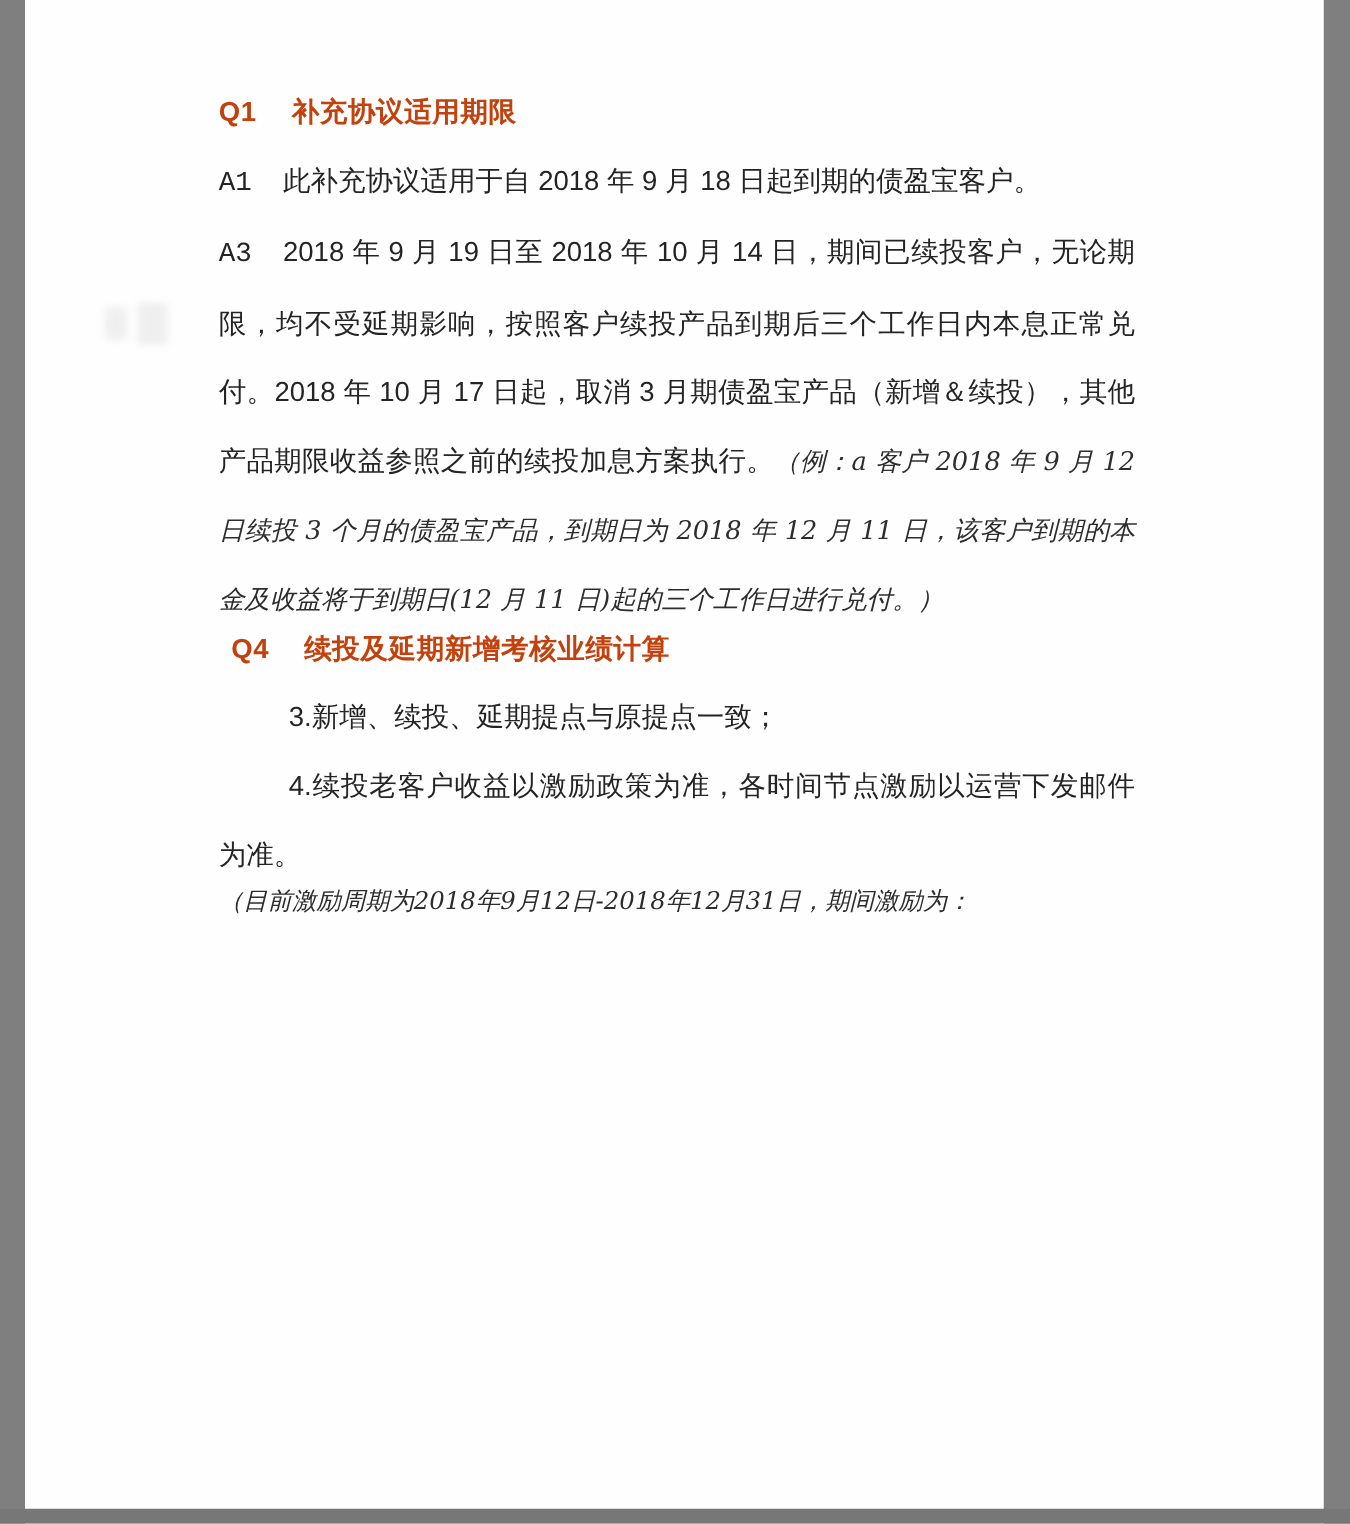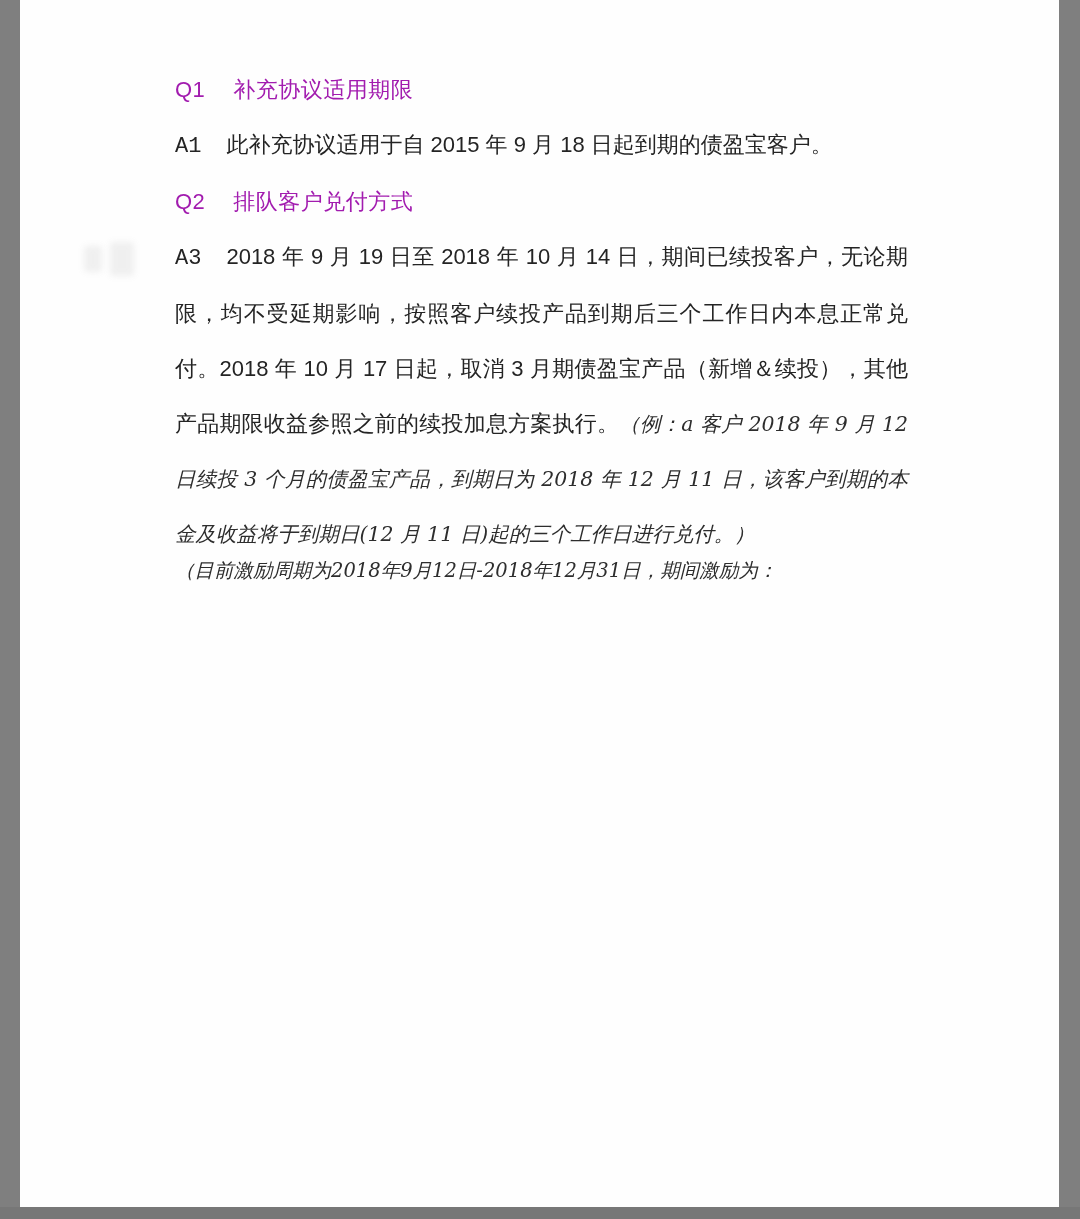--- a/index.html
+++ b/index.html
@@ -24,21 +24,21 @@
     opacity: 0.14; filter: blur(3px); border-radius: 3px;
   }
   .watermark::before { left: 4px;  top: 6px;  width: 18px; height: 26px; }
   .watermark::after  { left: 30px; top: 2px;  width: 24px; height: 34px; }
 
   .doc {
     position: absolute; left: 175px; top: 62px; width: 733px;
     color: #242424;
   }
   .doc p { margin: 0; font-size: 22px; line-height: 55px; text-align: justify; }
-  .head { font-weight: 400; color: #a21caf; font-size: 22.5px; letter-spacing: 0.5px; }
+  .head { font-weight: 700; color: #c2410c; font-size: 22.5px; letter-spacing: 0.5px; }
   .head-q4 { text-indent: 10px; }
   .qlabel { margin-right: 28px; }
   .alabel { margin-right: 25px; font-family: Liberation Mono, monospace; }
   .a4para { text-indent: 20px; }
   .pt { text-indent: 56px; }
   .kai {
     font-family: "DejaVu Serif", serif;
     font-style: italic;
     font-size: 20.5px;
     line-height: 45px;
@@ -59,31 +59,33 @@
 
 <div class="edge edge-left"></div>
 <div class="edge edge-right"></div>
 <div class="edge edge-bottom"></div>
 <div class="watermark"></div>
 
 <div class="doc">
 
   <p class="head"><span class="qlabel">Q1</span><span>补充协议适用期限</span></p>
 
-  <p><span class="alabel">A1</span><span>此补充协议适用于自 2015 年 9 月 18 日起到期的债盈宝客户。</span></p>
+  <p><span class="alabel">A1</span><span>此补充协议适用于自 2018 年 9 月 18 日起到期的债盈宝客户。</span></p>
 
-  <p class="head"><span class="qlabel">Q2</span><span>排队客户兑付方式</span></p>
 
 
 
   <p><span class="alabel">A3</span><span>2018 年 9 月 19 日至 2018 年 10 月 14 日，期间已续投客户，无论期限，均不受延期影响，按照客户续投产品到期后三个工作日内本息正常兑付。2018 年 10 月 17 日起，取消 3 月期债盈宝产品（新增＆续投），其他产品期限收益参照之前的续投加息方案执行。</span><span class="kai">（例：a 客户 2018 年 9 月 12 日续投 3 个月的债盈宝产品，到期日为 2018 年 12 月 11 日，该客户到期的本金及收益将于到期日(12 月 11 日)起的三个工作日进行兑付。）</span></p>
 
+  <p class="head head-q4" style="margin-top:-15px;"><span class="qlabel">Q4</span><span>续投及延期新增考核业绩计算</span></p>
 
 
 
+  <p class="pt"><span>3.新增、续投、延期提点与原提点一致；</span></p>
 
+  <p class="pt"><span>4.续投老客户收益以激励政策为准，各时间节点激励以运营下发邮件为准。</span></p>
 
   <div class="incentive">
     <p>（目前激励周期为2018年9月12日-2018年12月31日，期间激励为：</p>
 
   </div>
 
 </div>
 
 </body></html>

